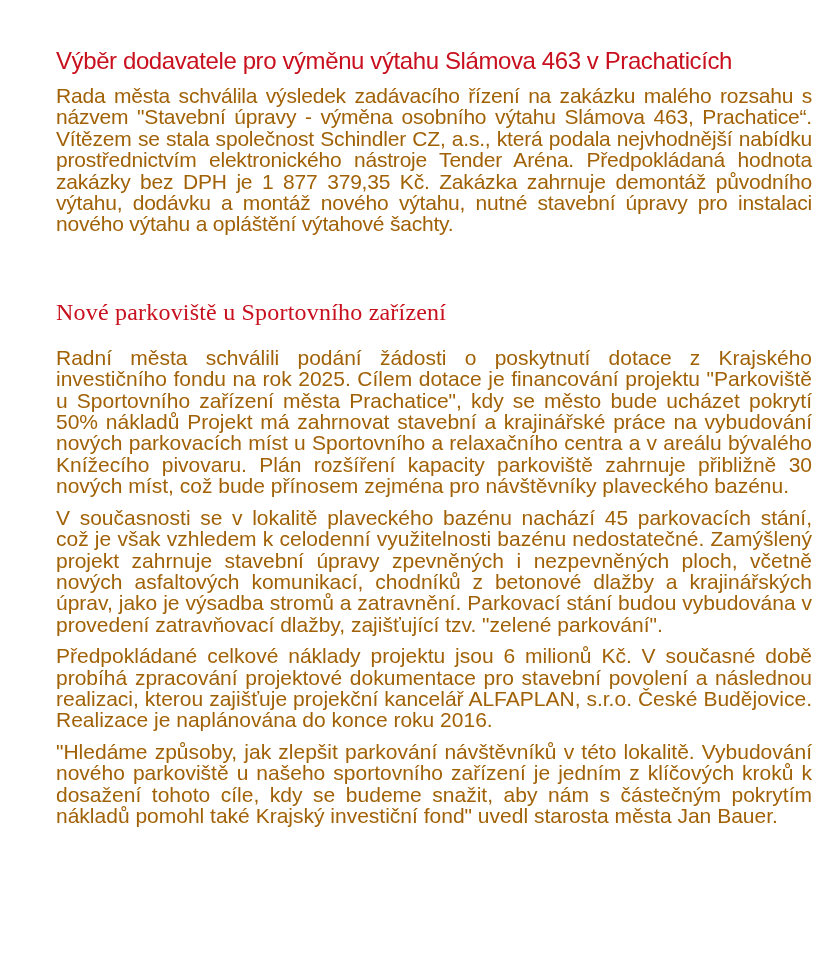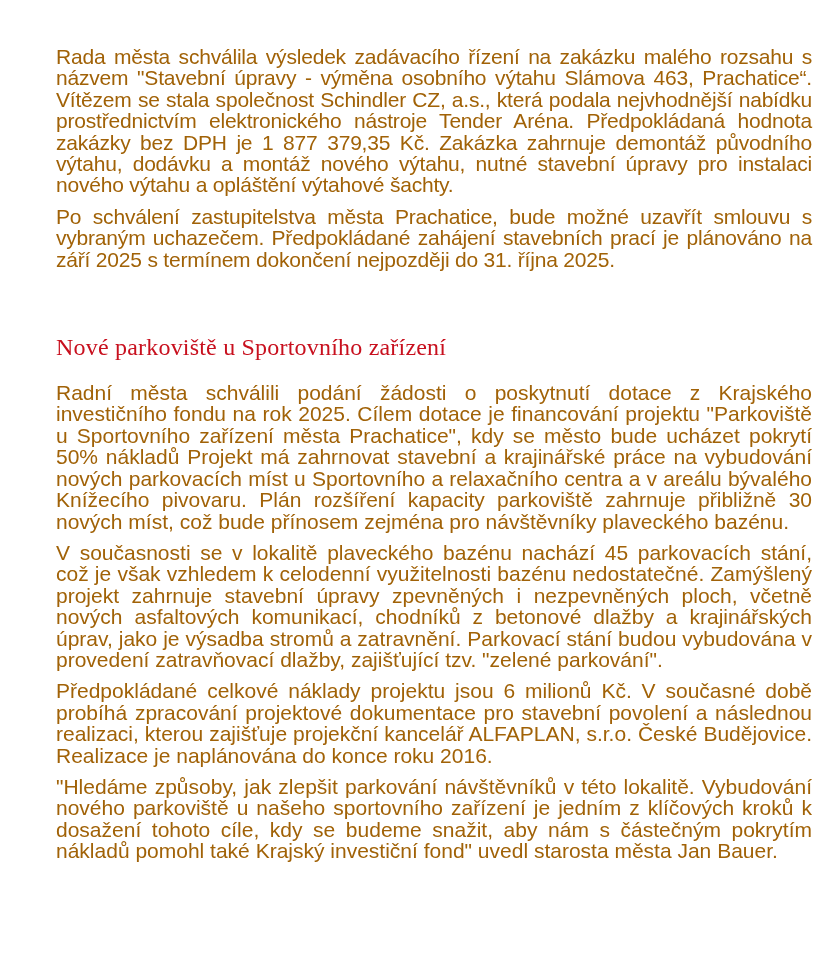--- a/index.html
+++ b/index.html
@@ -32,22 +32,22 @@
     margin: 0 0 10px 0;
     text-align: justify;
   }
   p.s1 { letter-spacing: -0.2px; }
 </style>
 </head>
 <body>
 
 <div class="page">
   <section>
+    <h1 class="h1">Výběr dodavatele pro výměnu výtahu Slámova 463 v Prachaticích</h1>
     <p class="s1">Rada města schválila výsledek zadávacího řízení na zakázku malého rozsahu s názvem "Stavební úpravy - výměna osobního výtahu Slámova 463, Prachatice“. Vítězem se stala společnost Schindler CZ, a.s., která podala nejvhodnější nabídku prostřednictvím elektronického nástroje Tender Aréna. Předpokládaná hodnota zakázky bez DPH je 1 877 379,35 Kč. Zakázka zahrnuje demontáž původního výtahu, dodávku a montáž nového výtahu, nutné stavební úpravy pro instalaci nového výtahu a opláštění výtahové šachty.</p>
-    <p class="s1">Po schválení zastupitelstva města Prachatice, bude možné uzavřít smlouvu s vybraným uchazečem. Předpokládané zahájení stavebních prací je plánováno na září 2025 s termínem dokončení nejpozději do 31. října 2025.</p>
   </section>
 
   <section>
     <h2 class="h2">Nové parkoviště u Sportovního zařízení</h2>
     <p>Radní města schválili podání žádosti o poskytnutí dotace z Krajského investičního fondu na rok 2025. Cílem dotace je financování projektu "Parkoviště u Sportovního zařízení města Prachatice", kdy se město bude ucházet  pokrytí 50% nákladů Projekt má zahrnovat stavební a krajinářské práce na vybudování nových parkovacích míst u Sportovního a relaxačního centra a v areálu bývalého Knížecího pivovaru. Plán rozšíření kapacity parkoviště zahrnuje přibližně 30 nových míst, což bude přínosem zejména pro návštěvníky plaveckého bazénu.</p>
     <p>V současnosti se v lokalitě plaveckého bazénu nachází 45 parkovacích stání, což je však vzhledem k celodenní využitelnosti bazénu nedostatečné. Zamýšlený projekt zahrnuje stavební úpravy zpevněných i nezpevněných ploch, včetně nových asfaltových komunikací, chodníků z betonové dlažby a krajinářských úprav, jako je výsadba stromů a zatravnění. Parkovací stání budou vybudována v provedení zatravňovací dlažby, zajišťující tzv. "zelené parkování".</p>
     <p>Předpokládané celkové náklady projektu jsou 6 milionů Kč. V současné době probíhá zpracování projektové dokumentace pro stavební povolení a následnou realizaci, kterou zajišťuje projekční kancelář ALFAPLAN, s.r.o. České Budějovice. Realizace je naplánována do konce roku 2016.</p>
     <p>"Hledáme způsoby, jak zlepšit parkování návštěvníků v této lokalitě. Vybudování nového parkoviště u našeho sportovního zařízení je jedním z klíčových kroků k dosažení tohoto cíle, kdy se budeme snažit, aby nám s částečným pokrytím nákladů pomohl také Krajský investiční fond" uvedl starosta města Jan Bauer.</p>
   </section>
 </div>

